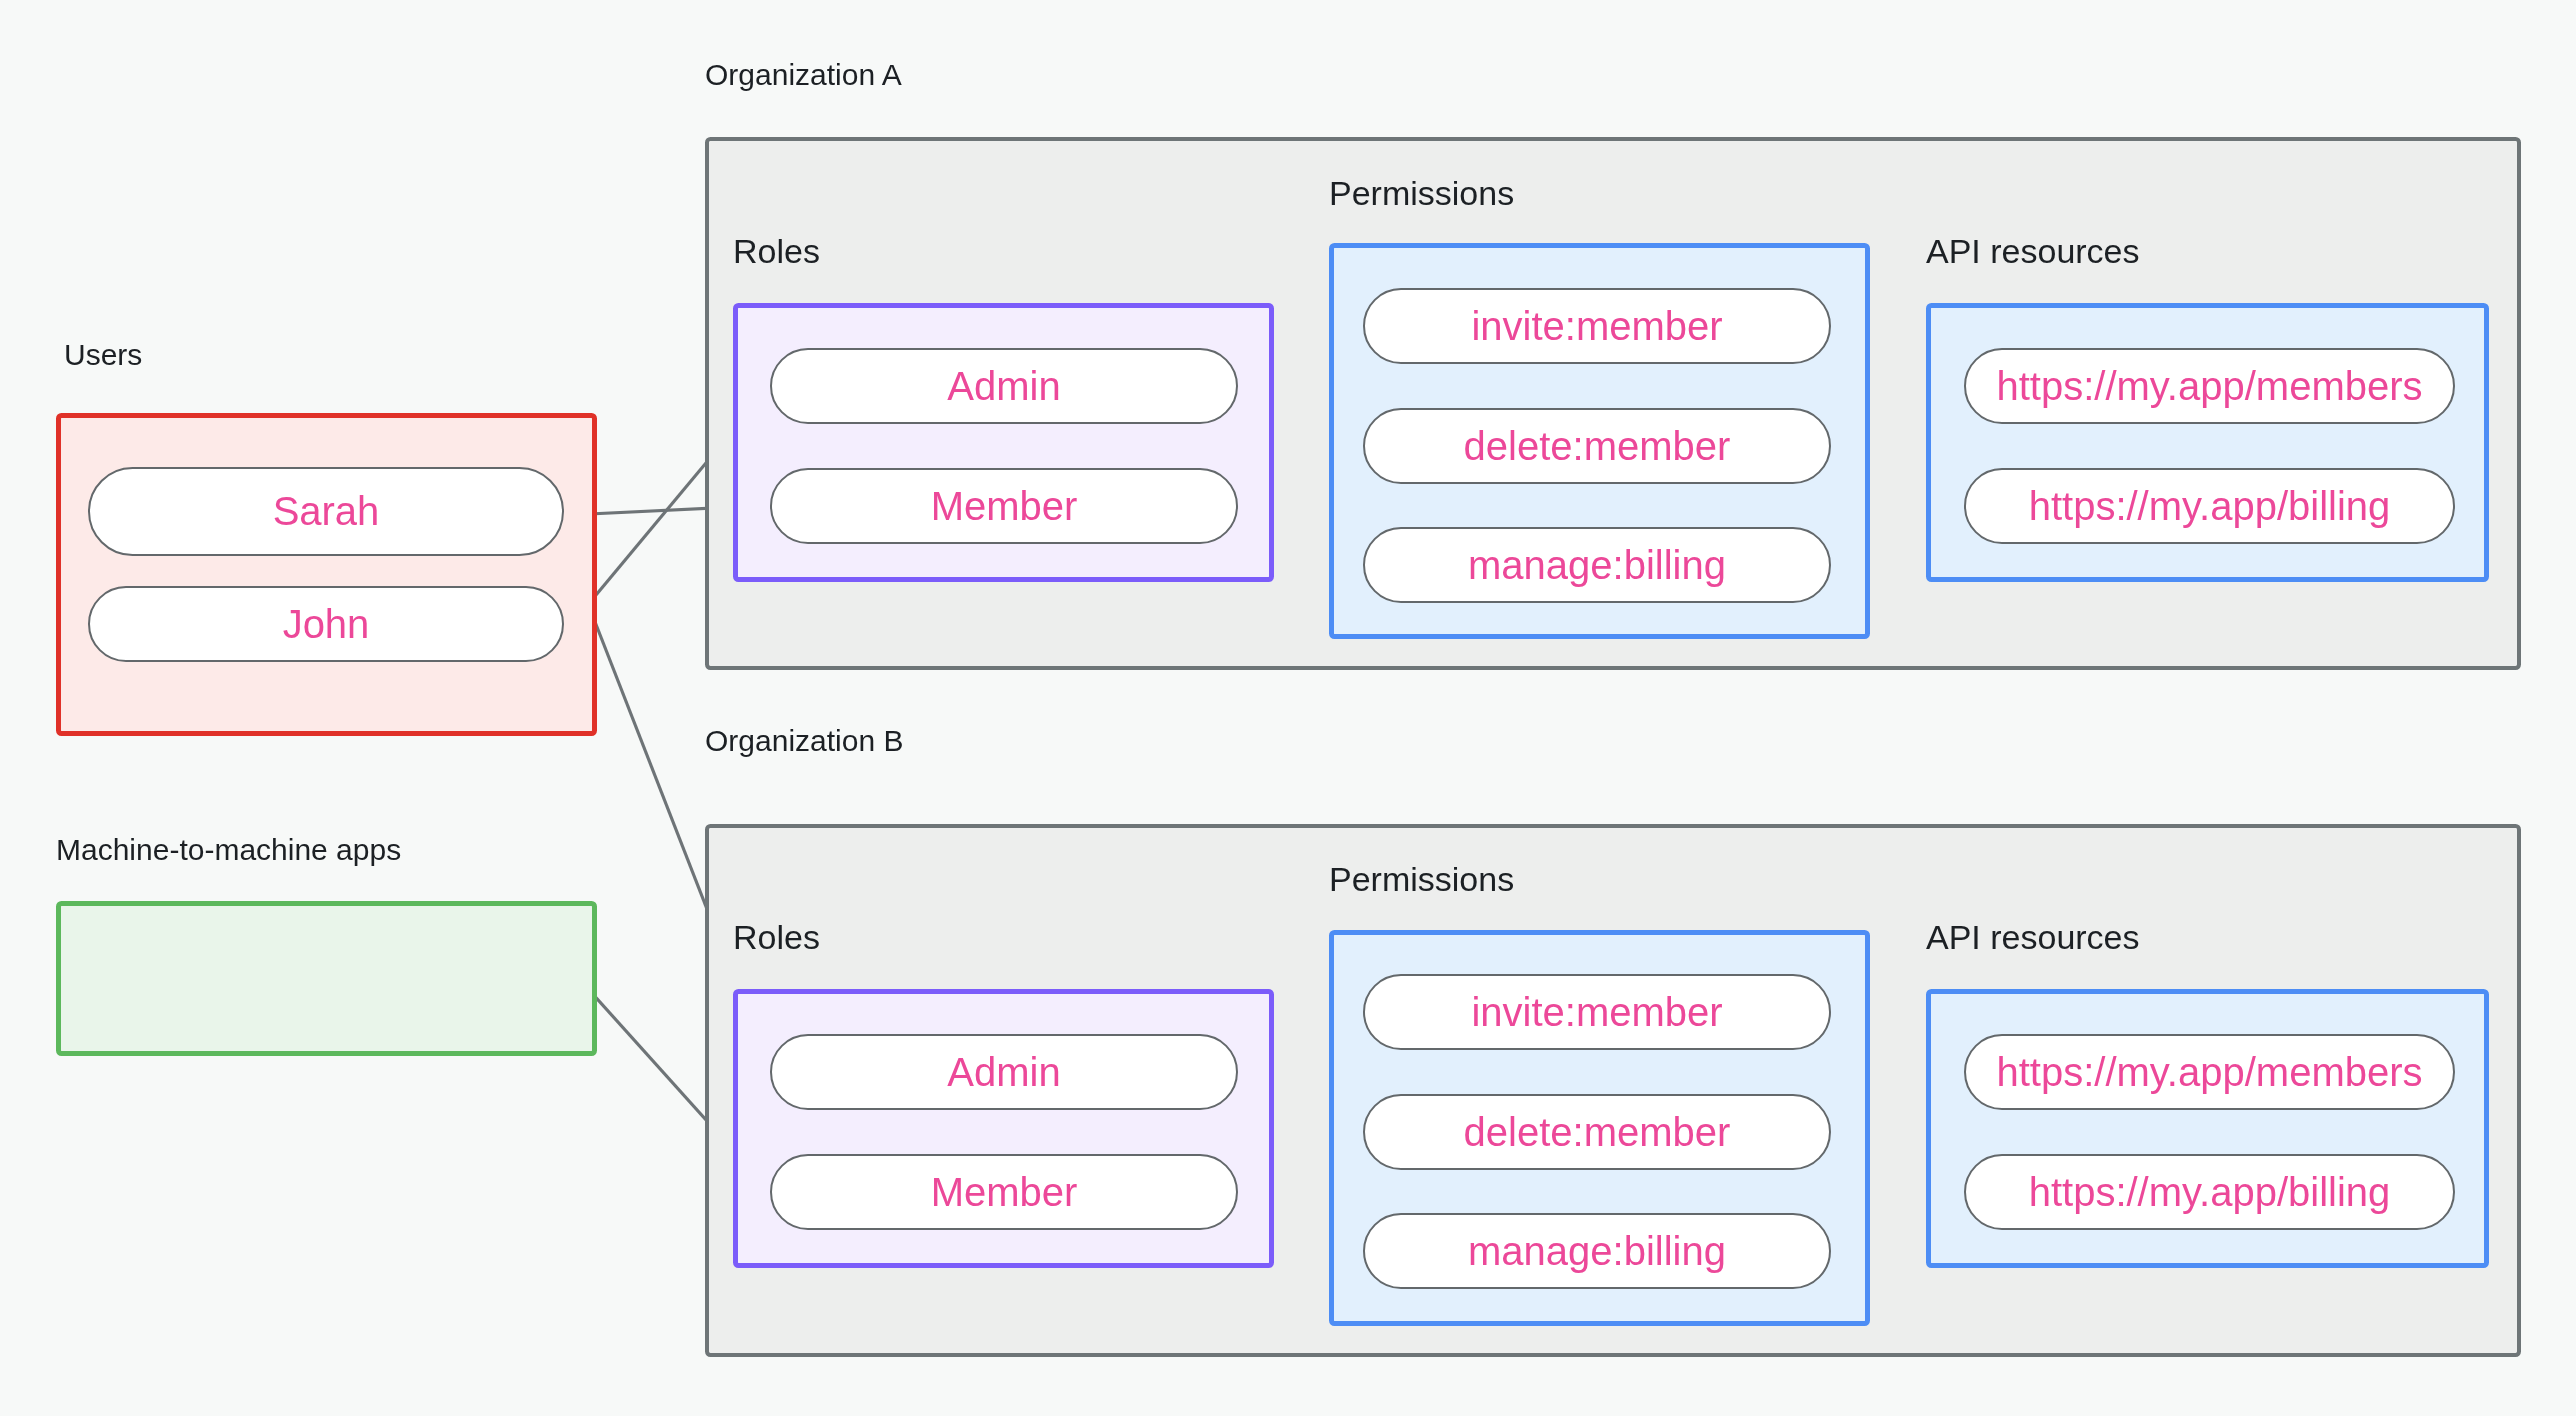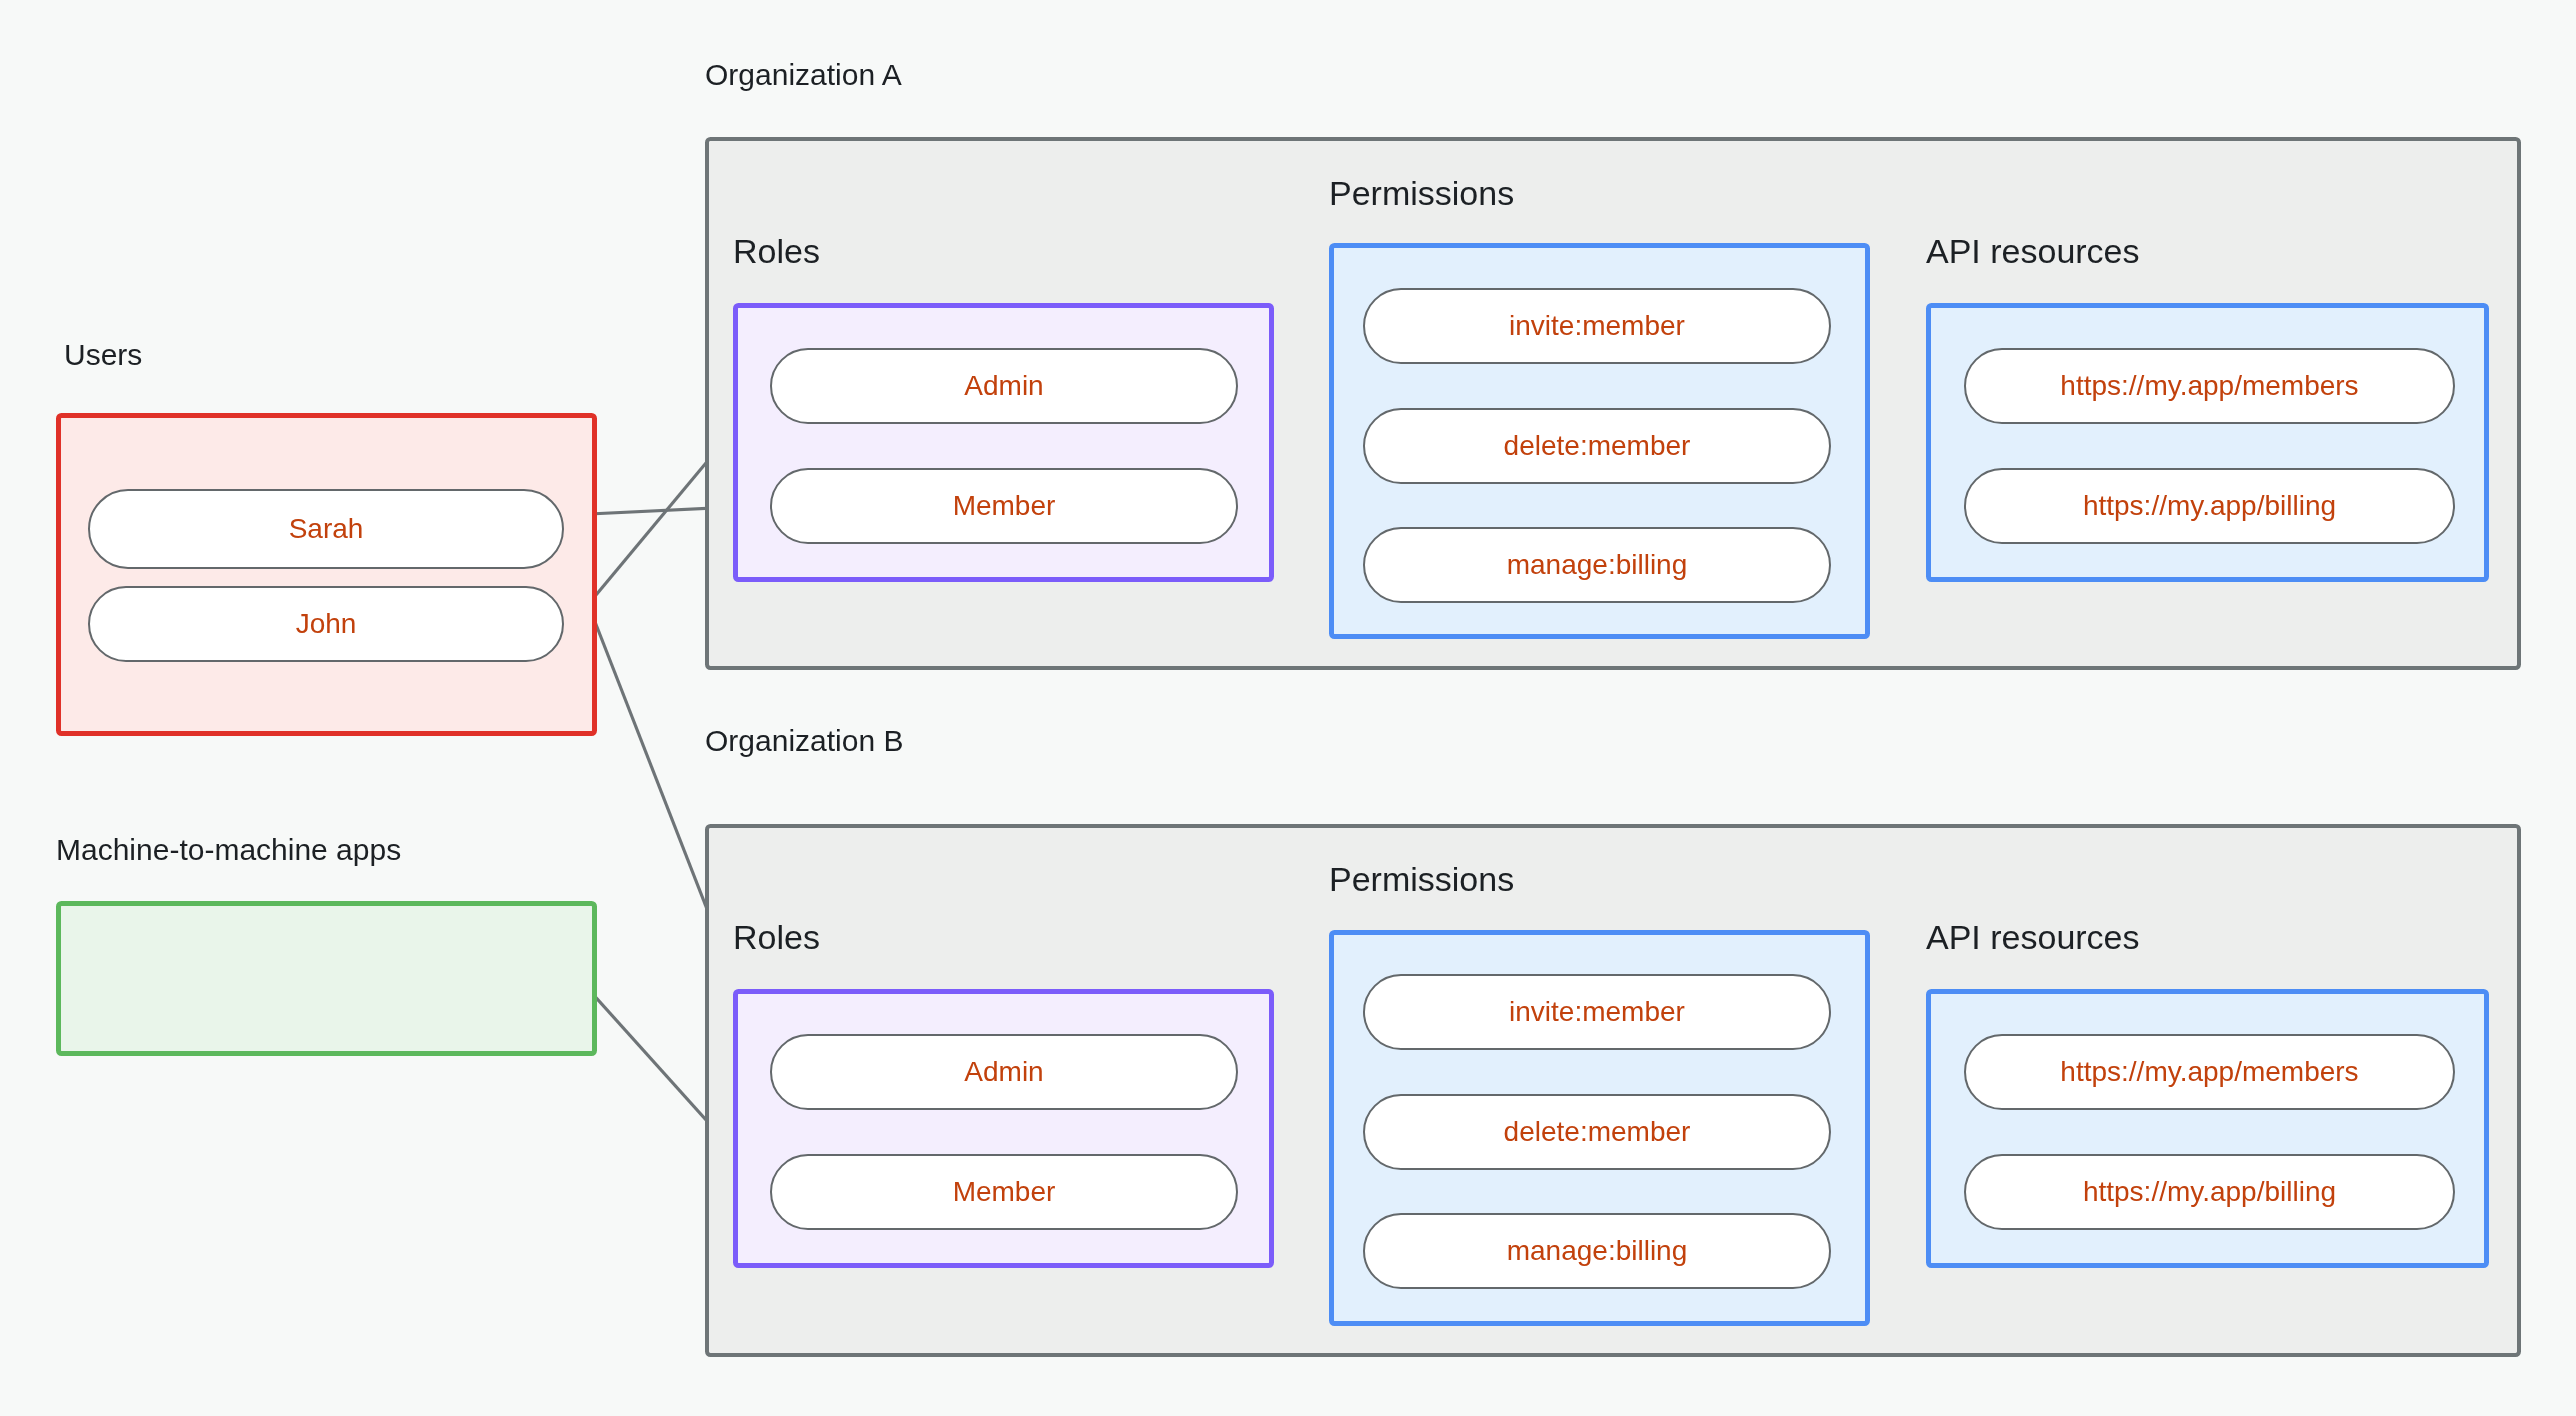--- a/index.html
+++ b/index.html
@@ -51,22 +51,22 @@
   .box-apis     { background: #e2f0fd; border: 5.4px solid #4d8df5; }
   .pill {
     position: absolute;
     background: #ffffff;
     border: 2.7px solid #63686b;
     border-radius: 900px;
     box-sizing: border-box;
     display: flex;
     align-items: center;
     justify-content: center;
-    font-size: 28px;
-    color: #c2410c;
+    font-size: 40px;
+    color: #ec4899;
     white-space: nowrap;
     z-index: 6;
   }
   .sub-label {
     position: absolute;
     font-size: 34px;
     color: #1c2024;
     white-space: nowrap;
     z-index: 5;
   }
@@ -118,21 +118,21 @@
       <circle cx="1513" cy="1388" r="11"></circle>
       <circle cx="2180" cy="1190" r="11"></circle>
       <circle cx="2180" cy="1323" r="11"></circle>
     </g>
   </svg>
 
   <div class="grp-label" style="left:64px; top:338px;">Users</div>
 
   <div class="sub-box box-users" style="left:56px; top:413px; width:541px; height:323px;"></div>
 
-  <div class="pill" style="left:88px; top:489px; width:476px; height:80px;">Sarah</div>
+  <div class="pill" style="left:88px; top:467px; width:476px; height:89px;">Sarah</div>
   <div class="pill" style="left:88px; top:586px; width:476px; height:76px;">John</div>
 
   <div class="grp-label" style="left:56px; top:833px;">Machine-to-machine apps</div>
 
   <div class="sub-box box-m2m" style="left:56px; top:901px; width:541px; height:155px;"></div>
 
 
   <div class="grp-label" style="left:705px; top:58px;">Organization A</div>
 
   <div class="org-box" style="left:705px; top:137px; width:1816px; height:533px;"></div>

